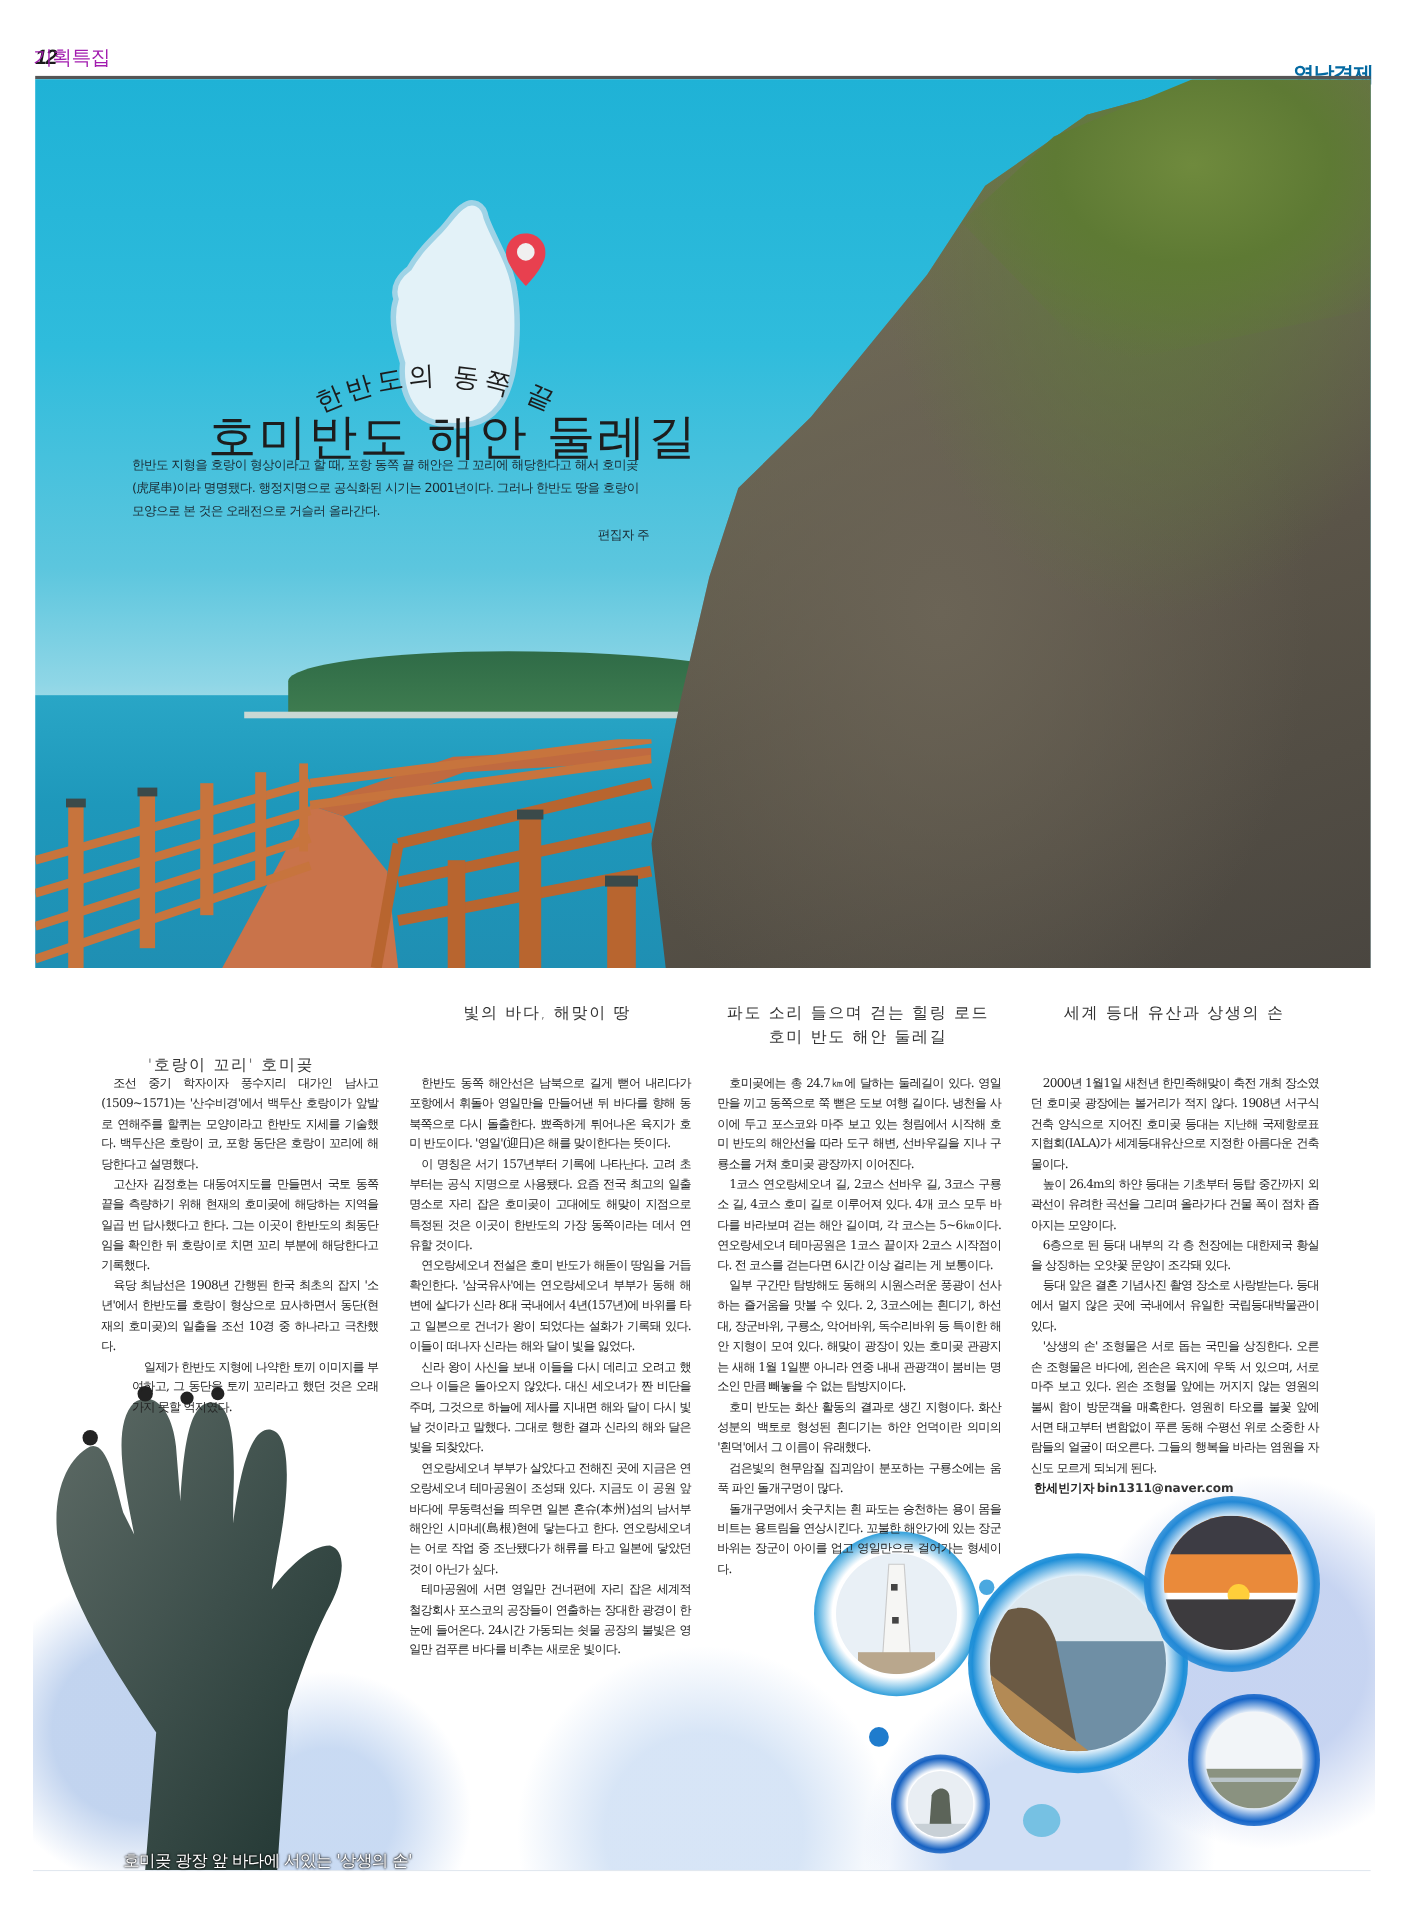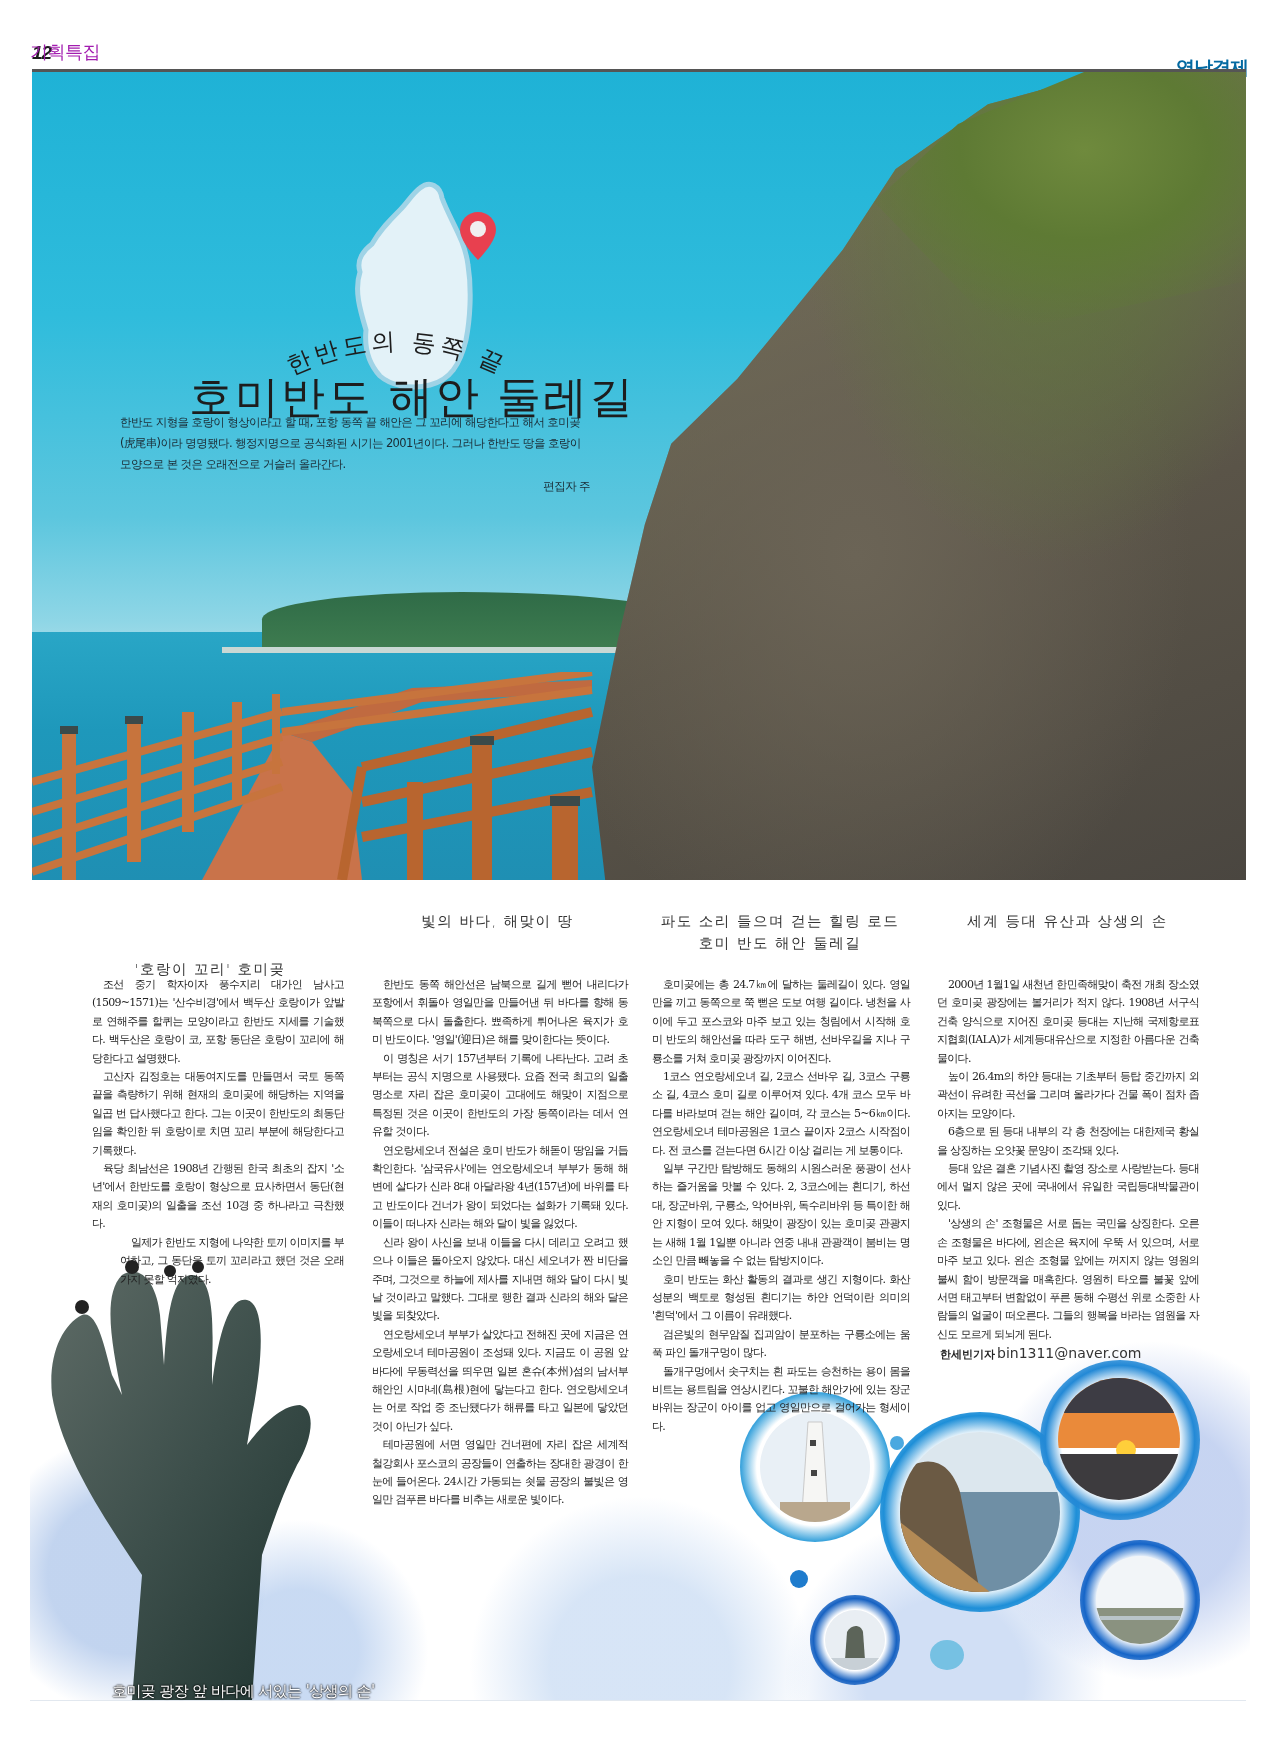--- a/index.html
+++ b/index.html
@@ -36,21 +36,21 @@
     .map-shape { position: absolute; left: 318px; top: 108px; width: 150px; height: 220px; }
     .kicker { position: absolute; left: 200px; top: 240px; width: 330px; height: 90px; }
     .hero-title { position: absolute; left: 130px; top: 296px; width: 500px; text-align: center; font-family: "DejaVu Sans", sans-serif; font-weight: 300; font-size: 44px; letter-spacing: 2px; color: #1d1d1d; }
     .lede { position: absolute; left: 120px; top: 412px; width: 470px; font-family: "DejaVu Sans", sans-serif; font-size: 11.5px; line-height: 21px; color: #1a2a33; letter-spacing: -0.6px; }
 
     
     .col-head { position: absolute; text-align: center; font-family: "DejaVu Sans", sans-serif; font-size: 14.5px; line-height: 22px; letter-spacing: 1.5px; color: #333; font-weight: 300; }
     .col { position: absolute; font-family: "DejaVu Serif", serif; font-size: 11px; line-height: 18.4px; letter-spacing: -0.7px; color: #222; text-align: justify; }
     .col p { text-indent: 11px; }
     .byline { position: absolute; left: 940px; top: 1345px; font-family: "DejaVu Sans", sans-serif; font-size: 11px; font-weight: bold; color: #222; }
-    .byline .email { font-weight: normal; font-size: 14px; color: #333; margin-left: 2px; }
+    .byline .email { font-weight: bold; font-size: 11px; color: #333; margin-left: 2px; }
 
     
     .splash { position: absolute; left: 30px; top: 1280px; width: 1220px; height: 420px;
       background:
         radial-gradient(circle at 8% 70%, rgba(120,160,220,0.45) 0 80px, rgba(255,255,255,0) 140px),
         radial-gradient(circle at 22% 88%, rgba(100,150,220,0.35) 0 60px, rgba(255,255,255,0) 130px),
         radial-gradient(circle at 50% 92%, rgba(140,180,230,0.35) 0 90px, rgba(255,255,255,0) 170px),
         radial-gradient(circle at 92% 55%, rgba(130,160,225,0.45) 0 90px, rgba(255,255,255,0) 170px),
         radial-gradient(circle at 75% 95%, rgba(140,175,230,0.4) 0 80px, rgba(255,255,255,0) 160px);
       z-index: 0; }
@@ -213,21 +213,21 @@
   <p>조선 중기 학자이자 풍수지리 대가인 남사고(1509~1571)는 '산수비경'에서 백두산 호랑이가 앞발로 연해주를 할퀴는 모양이라고 한반도 지세를 기술했다. 백두산은 호랑이 코, 포항 동단은 호랑이 꼬리에 해당한다고 설명했다.</p>
   <p>고산자 김정호는 대동여지도를 만들면서 국토 동쪽 끝을 측량하기 위해 현재의 호미곶에 해당하는 지역을 일곱 번 답사했다고 한다. 그는 이곳이 한반도의 최동단임을 확인한 뒤 호랑이로 치면 꼬리 부분에 해당한다고 기록했다.</p>
   <p>육당 최남선은 1908년 간행된 한국 최초의 잡지 '소년'에서 한반도를 호랑이 형상으로 묘사하면서 동단(현재의 호미곶)의 일출을 조선 10경 중 하나라고 극찬했다.</p>
   <p style="padding-left:28px;">일제가 한반도 지형에 나약한 토끼 이미지를 부여하고, 그 동단을 토끼 꼬리라고 했던 것은 오래 가지 못할 억지였다.</p>
 </div>
 
 <h3 class="col-head" style="left:370px;top:910px;width:255px;">빛의 바다, 해맞이 땅</h3>
 <div class="col text-layer" style="left:372px;top:976px;width:256px;">
   <p>한반도 동쪽 해안선은 남북으로 길게 뻗어 내리다가 포항에서 휘돌아 영일만을 만들어낸 뒤 바다를 향해 동북쪽으로 다시 돌출한다. 뾰족하게 튀어나온 육지가 호미 반도이다. '영일'(迎日)은 해를 맞이한다는 뜻이다.</p>
   <p>이 명칭은 서기 157년부터 기록에 나타난다. 고려 초부터는 공식 지명으로 사용됐다. 요즘 전국 최고의 일출 명소로 자리 잡은 호미곶이 고대에도 해맞이 지점으로 특정된 것은 이곳이 한반도의 가장 동쪽이라는 데서 연유할 것이다.</p>
-  <p>연오랑세오녀 전설은 호미 반도가 해돋이 땅임을 거듭 확인한다. '삼국유사'에는 연오랑세오녀 부부가 동해 해변에 살다가 신라 8대 아달라왕 4년(157년)에 바위를 타고 반도이다 건너가 왕이 되었다는 설화가 기록돼 있다. 이들이 떠나자 신라는 해와 달이 빛을 잃었다.</p>
+  <p>연오랑세오녀 전설은 호미 반도가 해돋이 땅임을 거듭 확인한다. '삼국유사'에는 연오랑세오녀 부부가 동해 해변에 살다가 신라 8대 국내에서 4년(157년)에 바위를 타고 일본으로 건너가 왕이 되었다는 설화가 기록돼 있다. 이들이 떠나자 신라는 해와 달이 빛을 잃었다.</p>
   <p>신라 왕이 사신을 보내 이들을 다시 데리고 오려고 했으나 이들은 돌아오지 않았다. 대신 세오녀가 짠 비단을 주며, 그것으로 하늘에 제사를 지내면 해와 달이 다시 빛날 것이라고 말했다. 그대로 행한 결과 신라의 해와 달은 빛을 되찾았다.</p>
   <p>연오랑세오녀 부부가 살았다고 전해진 곳에 지금은 연오랑세오녀 테마공원이 조성돼 있다. 지금도 이 공원 앞 바다에 무동력선을 띄우면 일본 혼슈(本州)섬의 남서부 해안인 시마네(島根)현에 닿는다고 한다. 연오랑세오녀는 어로 작업 중 조난됐다가 해류를 타고 일본에 닿았던 것이 아닌가 싶다.</p>
   <p>테마공원에 서면 영일만 건너편에 자리 잡은 세계적 철강회사 포스코의 공장들이 연출하는 장대한 광경이 한눈에 들어온다. 24시간 가동되는 쇳물 공장의 불빛은 영일만 검푸른 바다를 비추는 새로운 빛이다.</p>
 </div>
 
 <h3 class="col-head" style="left:650px;top:910px;width:260px;">
   <span style="display:block;">파도 소리 들으며 걷는 힐링 로드</span>
   <span style="display:block;">호미 반도 해안 둘레길</span>
 </h3>
 <div class="col text-layer" style="left:652px;top:976px;width:258px;">

